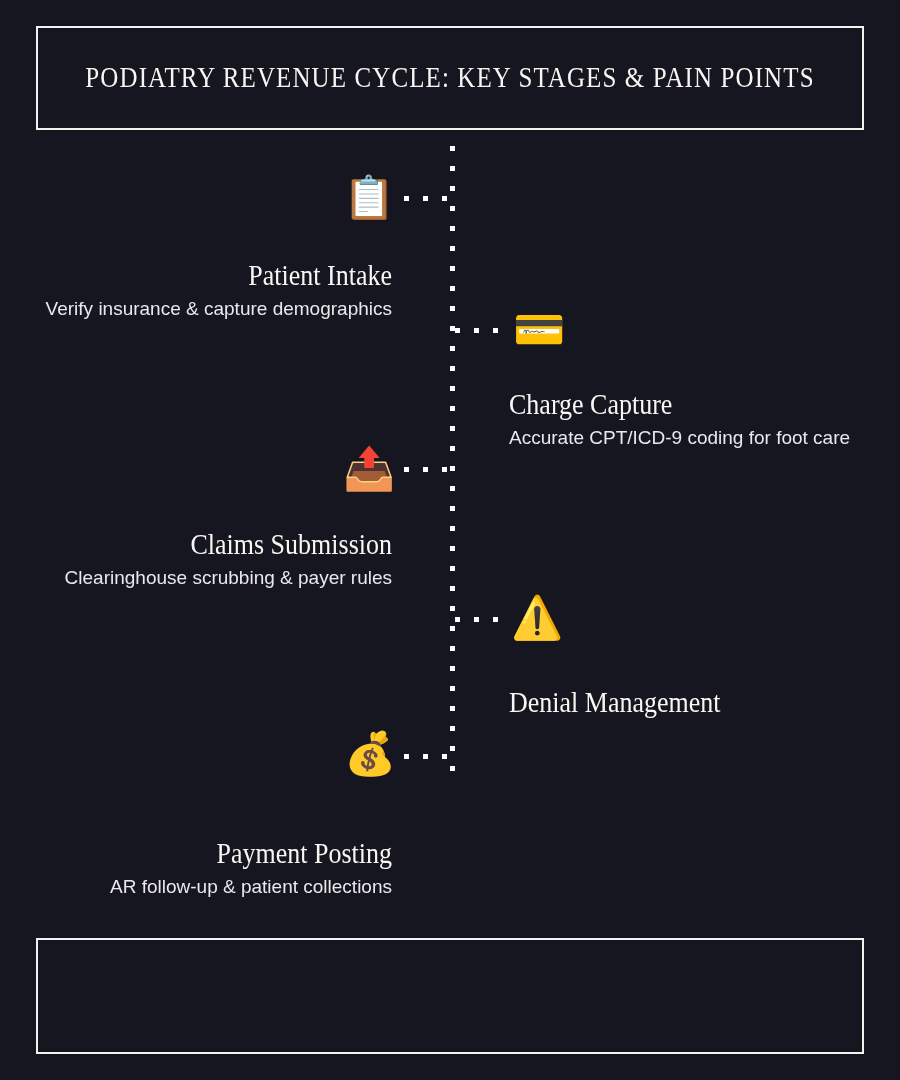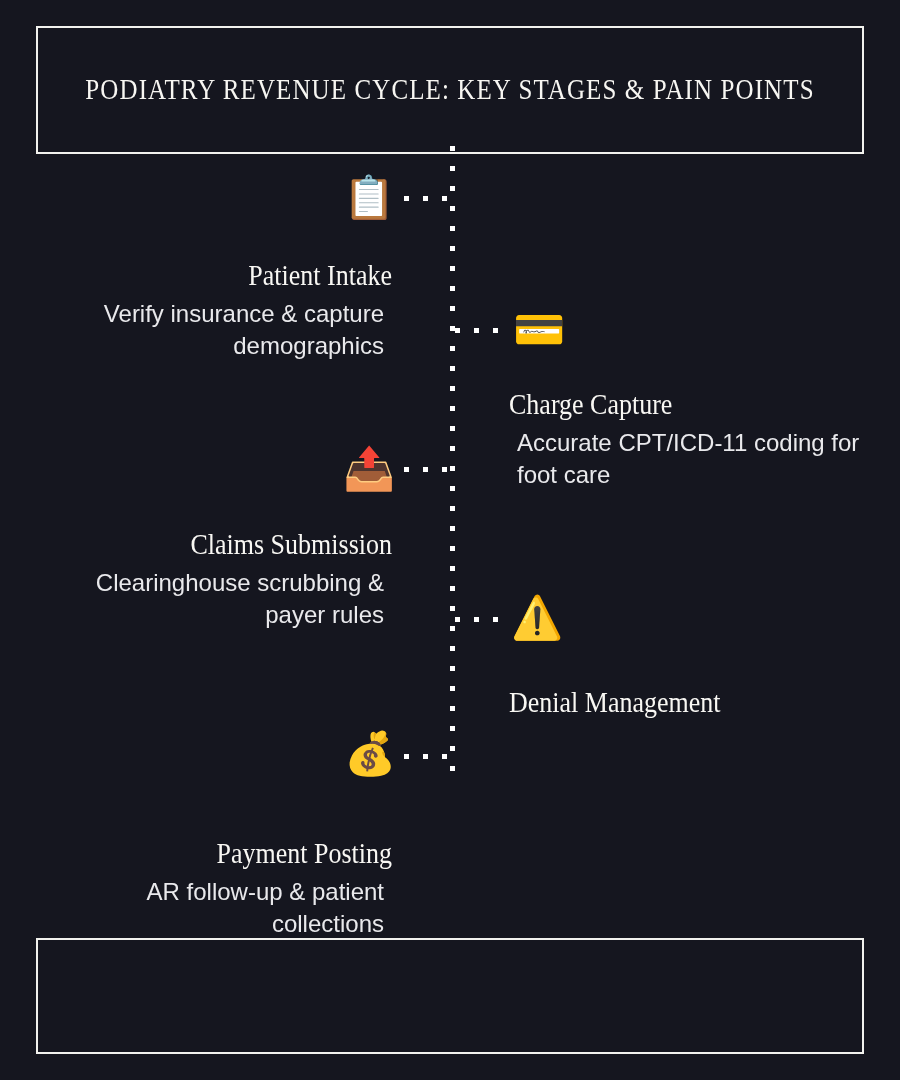--- a/index.html
+++ b/index.html
@@ -21,21 +21,21 @@
     height: 1080px;
     box-sizing: border-box;
   }
 
   
   .title-box {
     position: absolute;
     left: 36px;
     top: 26px;
     width: 828px;
-    height: 128px;
+    height: 104px;
     border: 2px solid #f2f2ee;
     box-sizing: border-box;
     display: flex;
     align-items: center;
     justify-content: center;
   }
   .title-text {
     font-family: "Liberation Serif", serif;
     font-size: 25px;
     letter-spacing: 1.1px;
@@ -110,25 +110,25 @@
     font-size: 26px;
     font-weight: 400;
     color: #f8f7f3;
     line-height: 1.15;
     margin: 0 0 6px 0;
     transform: scaleY(1.1);
     transform-origin: top;
   }
   .stage-desc {
     font-family: "Liberation Sans", sans-serif;
-    font-size: 24px;
+    font-size: 19px;
     font-weight: 400;
     color: #e9e9ec;
     line-height: 1.35;
-    margin: 8px;
+    margin: 0;
   }
 
   
   .emoji {
     font-family: "DejaVu Sans", sans-serif;
   }
 </style>
 </head>
 <body>
 
@@ -147,21 +147,21 @@
       <div class="stage-title">Patient Intake</div>
       <div class="stage-desc">Verify insurance &amp; capture demographics</div>
     </div>
   </div>
 
   <div class="stage">
     <div class="stage-icon emoji" style="left:511px; top:309px;">💳</div>
     <div class="connector" style="left:455px; top:328px; width:47px;"></div>
     <div class="stage-text right" style="top:389px;">
       <div class="stage-title">Charge Capture</div>
-      <div class="stage-desc">Accurate CPT/ICD-11 coding for foot care</div>
+      <div class="stage-desc">Accurate CPT/ICD-9 coding for foot care</div>
     </div>
   </div>
 
   <div class="stage">
     <div class="stage-icon emoji" style="left:341px; top:448px;">📤</div>
     <div class="connector" style="left:404px; top:467px; width:47px;"></div>
     <div class="stage-text left" style="top:529px;">
       <div class="stage-title">Claims Submission</div>
       <div class="stage-desc">Clearinghouse scrubbing &amp; payer rules</div>
     </div>

